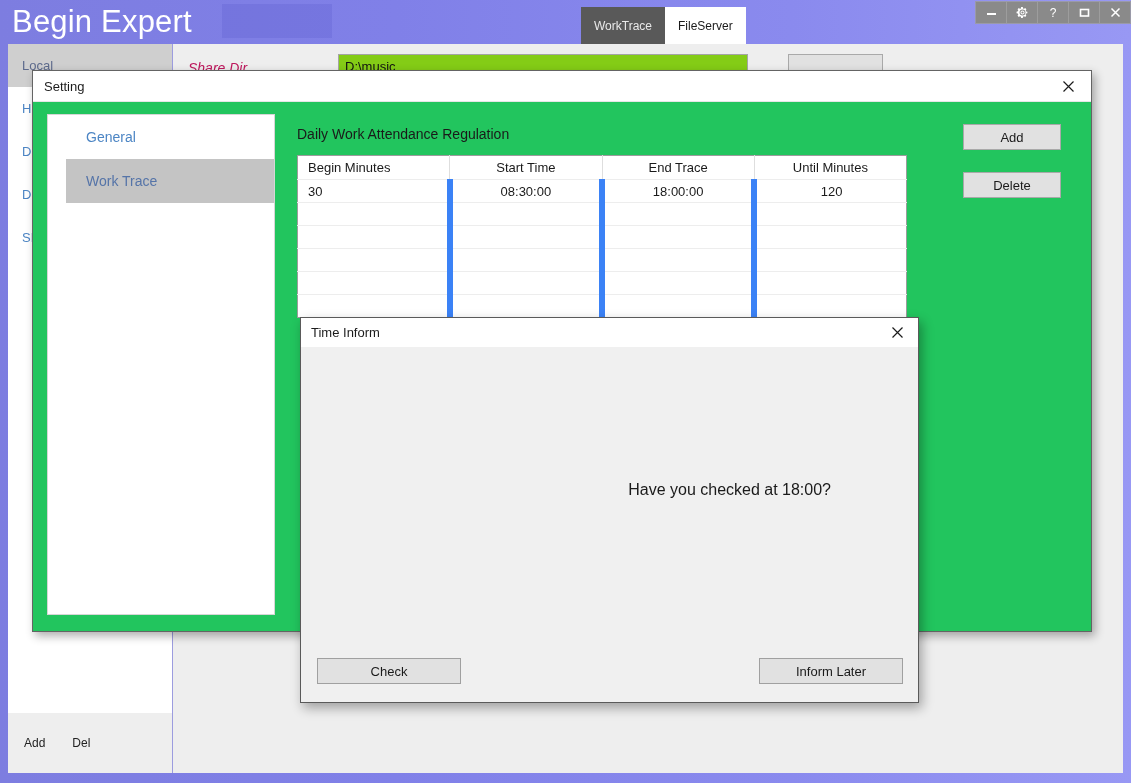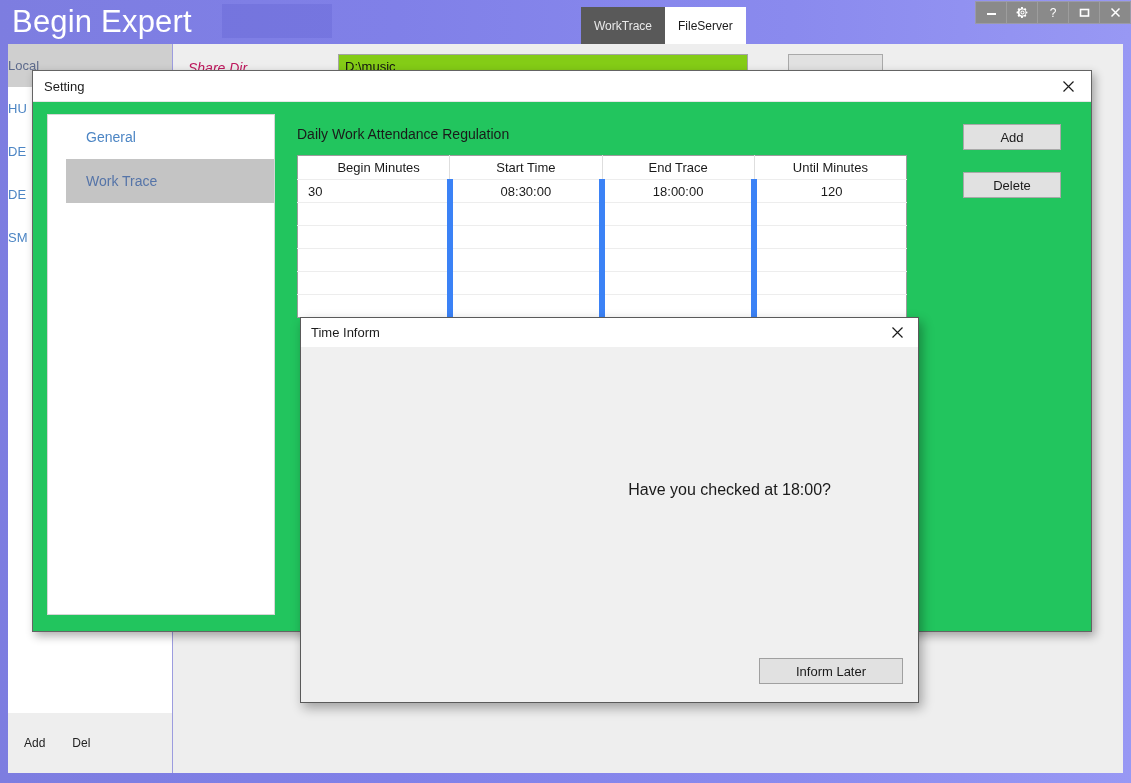--- a/index.html
+++ b/index.html
@@ -122,20 +122,21 @@
     width: 165px;
     height: 729px;
     background: #ffffff;
     border-right: 1px solid #9c9cdf;
     box-sizing: border-box;
   }
   .side-item {
     height: 43px;
     display: flex;
     align-items: center;
+    padding-left: 14px;
     font-size: 13px;
     color: #4c85c4;
     cursor: default;
     box-sizing: border-box;
   }
   .side-item.selected {
     background: #cfcfcf;
     color: #5d6a8c;
   }
   #sidebar-footer {
@@ -296,21 +297,21 @@
   #regulation-table th {
     font-size: 13px;
     font-weight: normal;
     color: #1a1a1a;
     text-align: center;
     height: 23px;
     border-right: 1px solid #dedede;
     padding: 0;
   }
   #regulation-table th:first-child {
-    text-align: center;
+    text-align: left;
     padding-left: 10px;
   }
   #regulation-table th:last-child { border-right: none; }
   #regulation-table td {
     font-size: 13px;
     color: #1a1a1a;
     text-align: center;
     height: 22px;
     border-right: 6px solid #3b82f6;
     border-top: 1px solid #ededed;
@@ -572,14 +573,15 @@
     <div id="ti-title">Time Inform</div>
     <div id="ti-close">
       <svg width="13" height="13" viewBox="0 0 13 13">
           <path d="M1.5 1.5 L11.5 11.5 M11.5 1.5 L1.5 11.5" stroke="#1c1c1c" stroke-width="1.2" fill="none"></path>
         </svg>
     </div>
   </div>
 
   <div id="ti-message">Have you checked at 18:00?</div>
 
+  <div id="ti-check-button">Check</div>
   <div id="ti-later-button">Inform Later</div>
 </div>
 
 </body></html>

